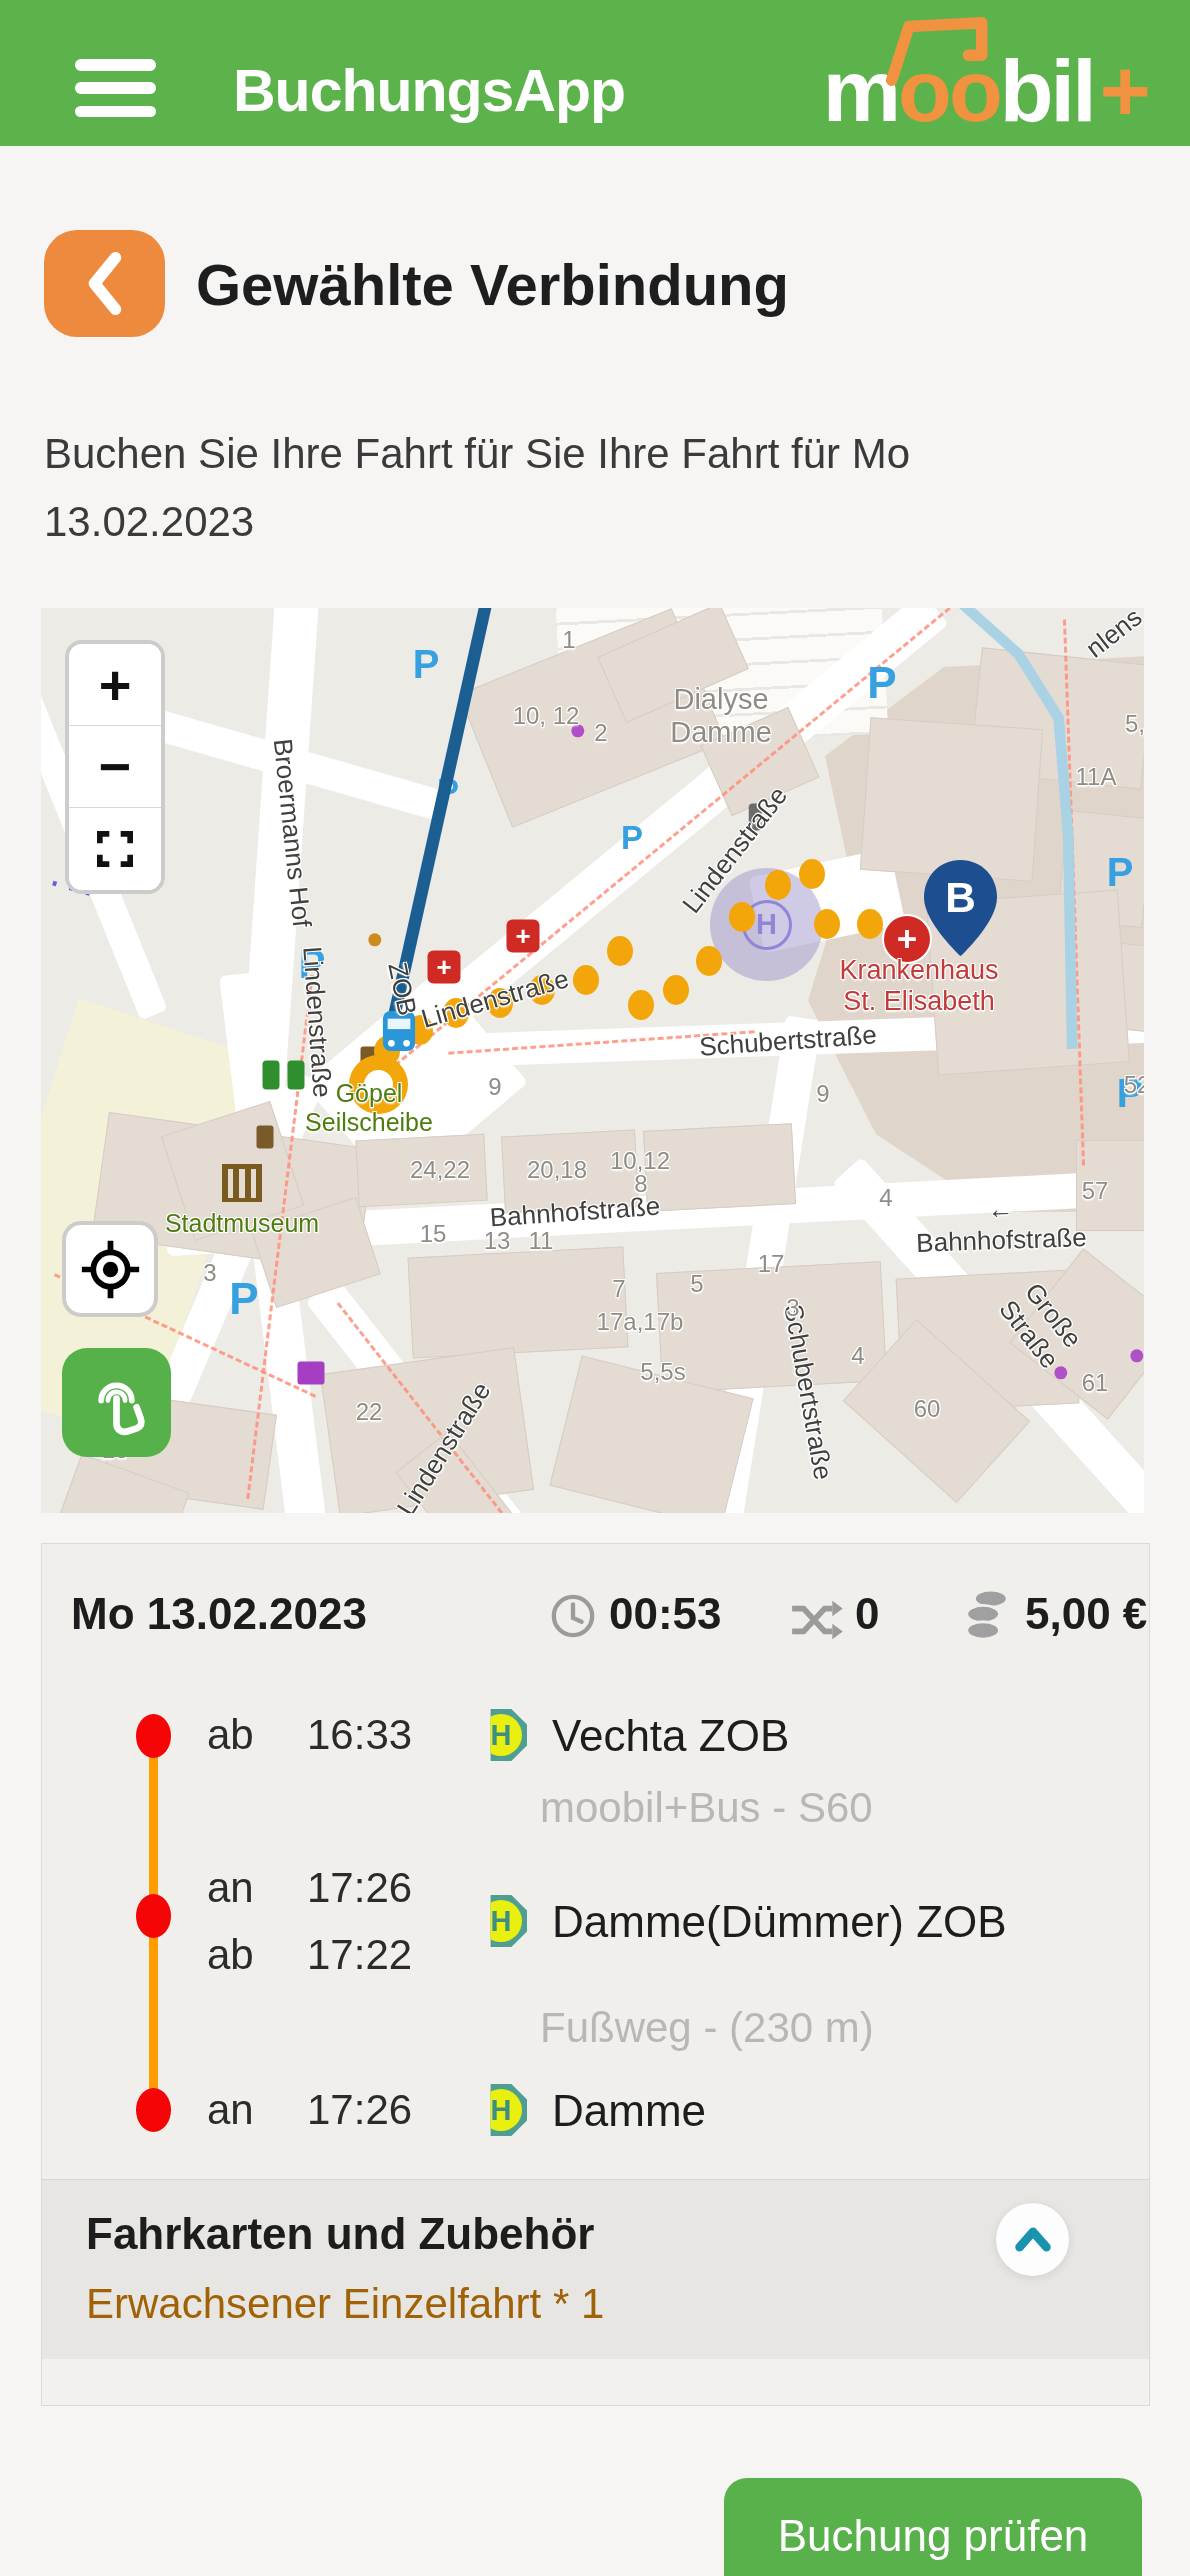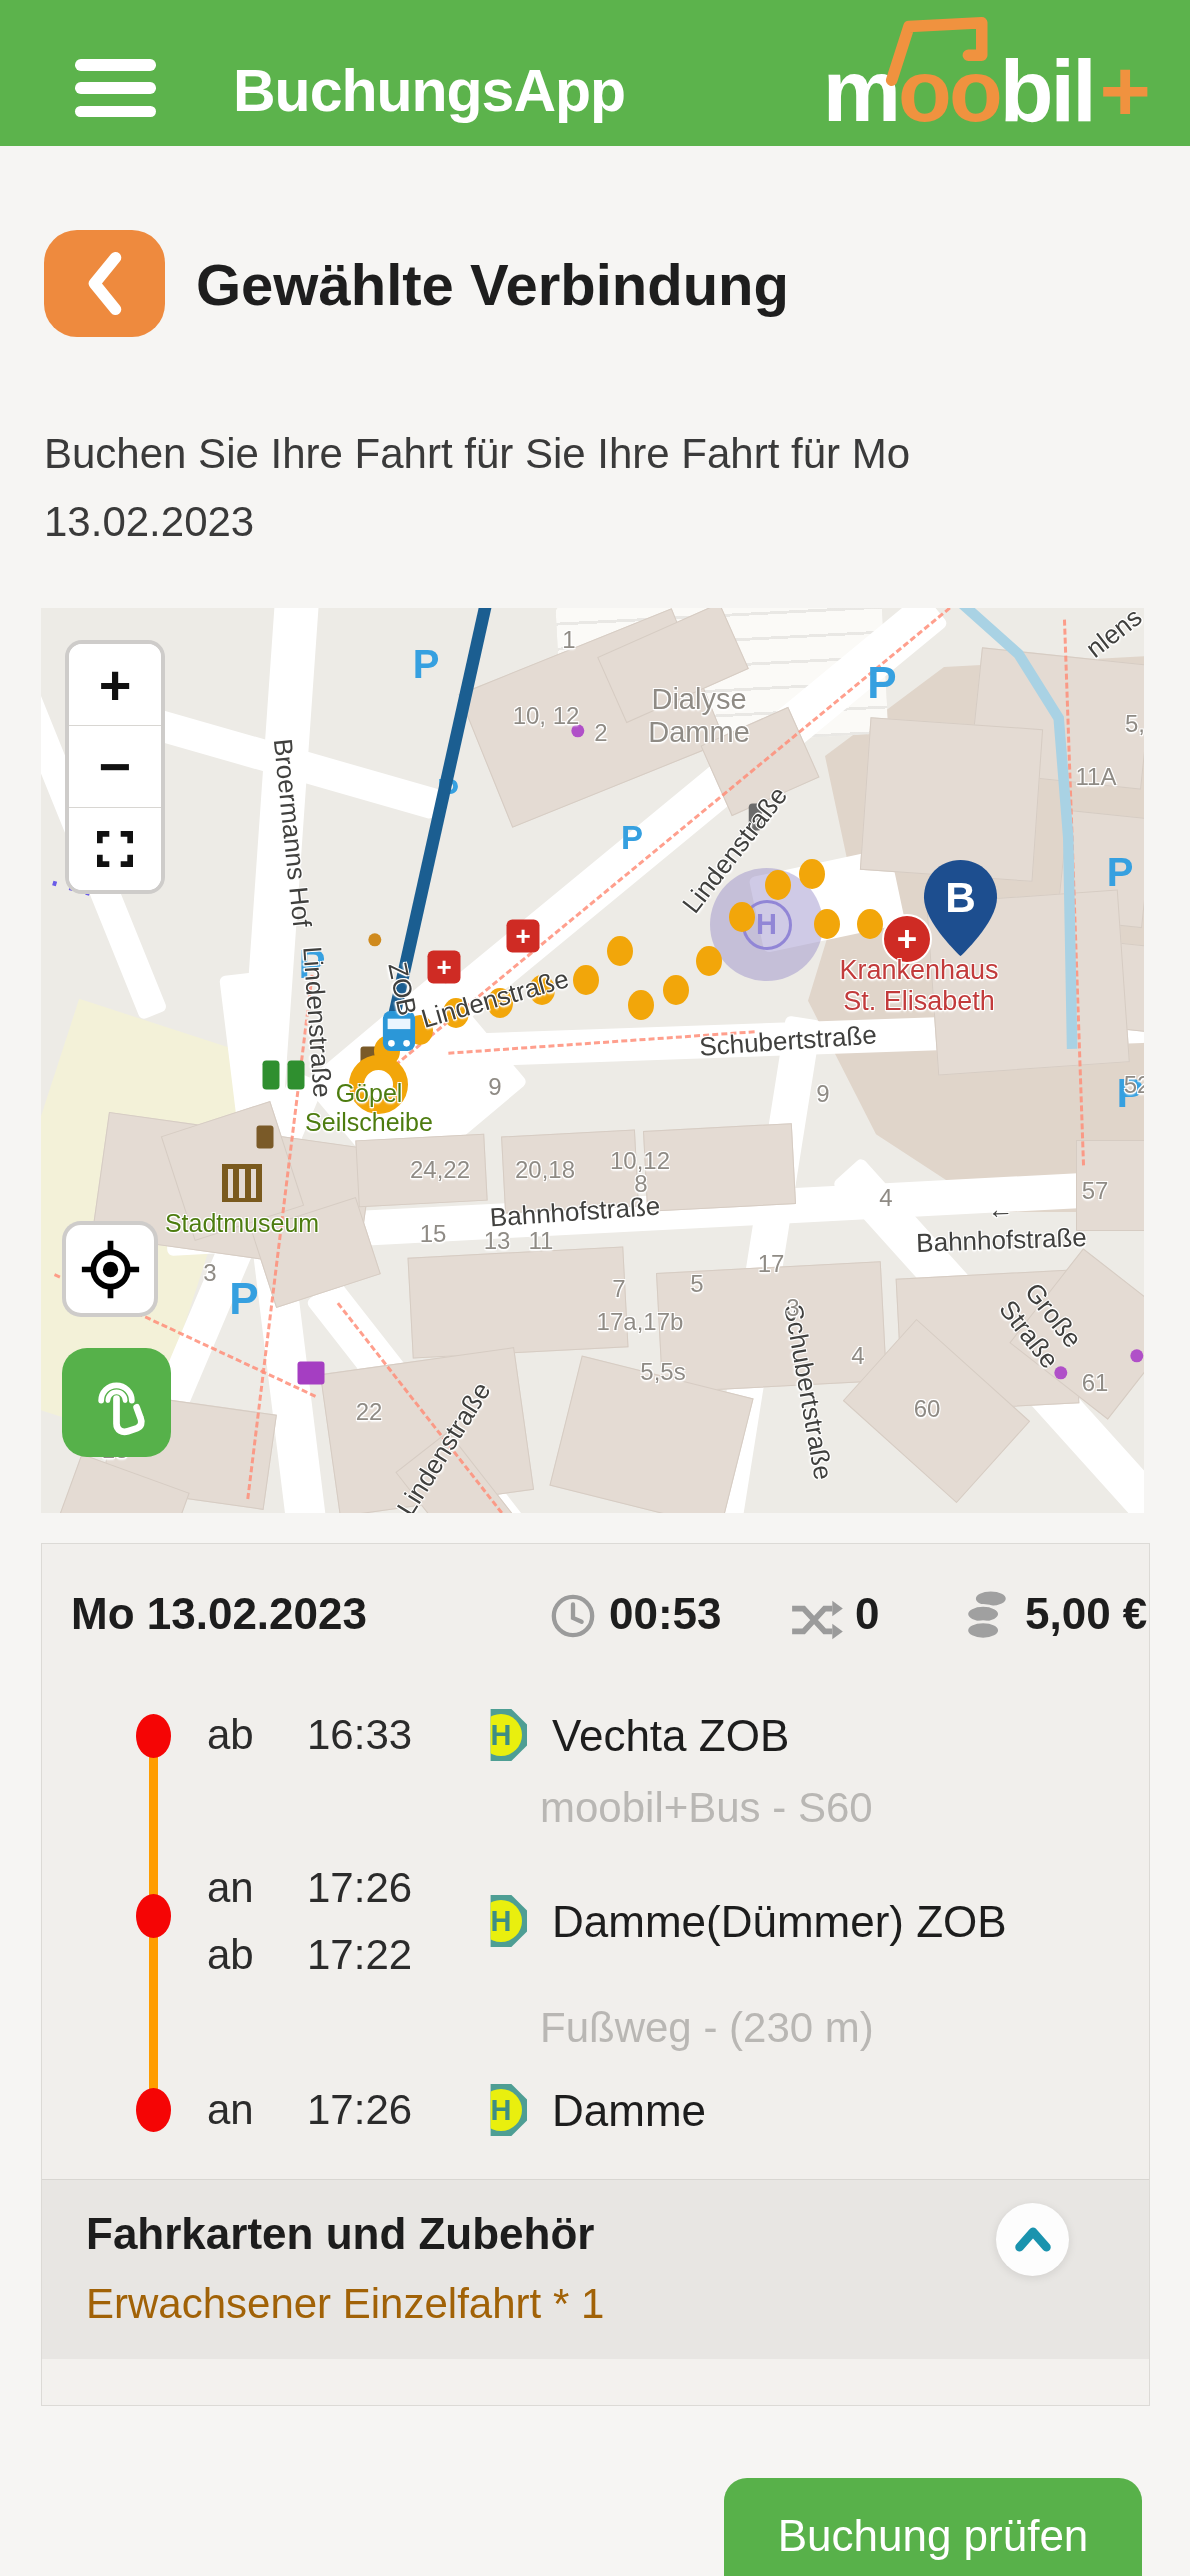--- a/index.html
+++ b/index.html
@@ -230,41 +230,41 @@
       <div class="poi poi-odot" style="left: 334px; top: 332px;"></div>
       <div class="poi poi-tl" style="left: 714px; top: 209px;"></div>
       <div class="poi poi-museum" style="left: 201px; top: 575px;"></div>
       <div class="mlabel st" style="left: 251px; top: 225px; transform: translate(-50%, -50%) rotate(84deg);">Broermanns Hof</div>
       <div class="mlabel st" style="left: 361px; top: 381px; transform: translate(-50%, -50%) rotate(78deg);">ZOB</div>
       <div class="mlabel st" style="left: 276px; top: 414px; transform: translate(-50%, -50%) rotate(86deg);">Lindenstraße</div>
       <div class="mlabel st" style="left: 454px; top: 391px; transform: translate(-50%, -50%) rotate(-16deg);">Lindenstraße</div>
       <div class="mlabel st" style="left: 694px; top: 242px; transform: translate(-50%, -50%) rotate(-52deg);">Lindenstraße</div>
       <div class="mlabel st" style="left: 403px; top: 841px; transform: translate(-50%, -50%) rotate(-58deg);">Lindenstraße</div>
       <div class="mlabel st" style="left: 1073px; top: 25px; transform: translate(-50%, -50%) rotate(-38deg);">nlens</div>
-      <div class="mlabel area" style="left: 658px; top: 108px; transform: translate(-50%, -50%) rotate(0deg);">Dialyse
+      <div class="mlabel area" style="left: 680px; top: 108px; transform: translate(-50%, -50%) rotate(0deg);">Dialyse
 Damme</div>
       <div class="mlabel red" style="left: 878px; top: 378px; transform: translate(-50%, -50%) rotate(0deg);">Krankenhaus
 St. Elisabeth</div>
       <div class="mlabel st" style="left: 747px; top: 433px; transform: translate(-50%, -50%) rotate(-4deg);">Schubertstraße</div>
       <div class="mlabel st" style="left: 767px; top: 784px; transform: translate(-50%, -50%) rotate(80deg);">Schubertstraße</div>
       <div class="mlabel st" style="left: 534px; top: 604px; transform: translate(-50%, -50%) rotate(-4deg);">Bahnhofstraße</div>
       <div class="mlabel st" style="left: 960px; top: 617px; transform: translate(-50%, -50%) rotate(-2deg);">← Bahnhofstraße</div>
       <div class="mlabel st" style="left: 1000px; top: 717px; transform: translate(-50%, -50%) rotate(52deg);">Große Straße</div>
       <div class="mlabel brown" style="left: 328px; top: 500px; transform: translate(-50%, -50%) rotate(0deg);">Göpel
 Seilscheibe</div>
       <div class="mlabel brown" style="left: 201px; top: 615px; transform: translate(-50%, -50%) rotate(0deg);">Stadtmuseum</div>
       <div class="mlabel num" style="left: 505px; top: 108px; transform: translate(-50%, -50%) rotate(0deg); text-align: center;">10, 12</div>
       <div class="mlabel num" style="left: 528px; top: 32px; transform: translate(-50%, -50%) rotate(0deg);">1</div>
       <div class="mlabel num" style="left: 560px; top: 125px; transform: translate(-50%, -50%) rotate(0deg);">2</div>
       <div class="mlabel num" style="left: 1055px; top: 169px; transform: translate(-50%, -50%) rotate(0deg);">11A</div>
       <div class="mlabel num" style="left: 1094px; top: 116px; transform: translate(-50%, -50%) rotate(0deg);">5,</div>
       <div class="mlabel num" style="left: 1096px; top: 477px; transform: translate(-50%, -50%) rotate(0deg);">52</div>
       <div class="mlabel num" style="left: 169px; top: 665px; transform: translate(-50%, -50%) rotate(0deg);">3</div>
       <div class="mlabel num" style="left: 399px; top: 562px; transform: translate(-50%, -50%) rotate(0deg);">24,22</div>
-      <div class="mlabel num" style="left: 504px; top: 562px; transform: translate(-50%, -50%) rotate(0deg);">20,18</div>
+      <div class="mlabel num" style="left: 516px; top: 562px; transform: translate(-50%, -50%) rotate(0deg);">20,18</div>
       <div class="mlabel num" style="left: 599px; top: 553px; transform: translate(-50%, -50%) rotate(0deg);">10,12</div>
       <div class="mlabel num" style="left: 392px; top: 626px; transform: translate(-50%, -50%) rotate(0deg);">15</div>
       <div class="mlabel num" style="left: 456px; top: 633px; transform: translate(-50%, -50%) rotate(0deg);">13</div>
       <div class="mlabel num" style="left: 500px; top: 633px; transform: translate(-50%, -50%) rotate(0deg);">11</div>
       <div class="mlabel num" style="left: 730px; top: 656px; transform: translate(-50%, -50%) rotate(0deg);">17</div>
       <div class="mlabel num" style="left: 599px; top: 714px; transform: translate(-50%, -50%) rotate(0deg);">17a,17b</div>
       <div class="mlabel num" style="left: 622px; top: 764px; transform: translate(-50%, -50%) rotate(0deg);">5,5s</div>
       <div class="mlabel num" style="left: 328px; top: 804px; transform: translate(-50%, -50%) rotate(0deg);">22</div>
       <div class="mlabel num" style="left: 454px; top: 479px; transform: translate(-50%, -50%) rotate(0deg);">9</div>
       <div class="mlabel num" style="left: 782px; top: 486px; transform: translate(-50%, -50%) rotate(0deg);">9</div>

